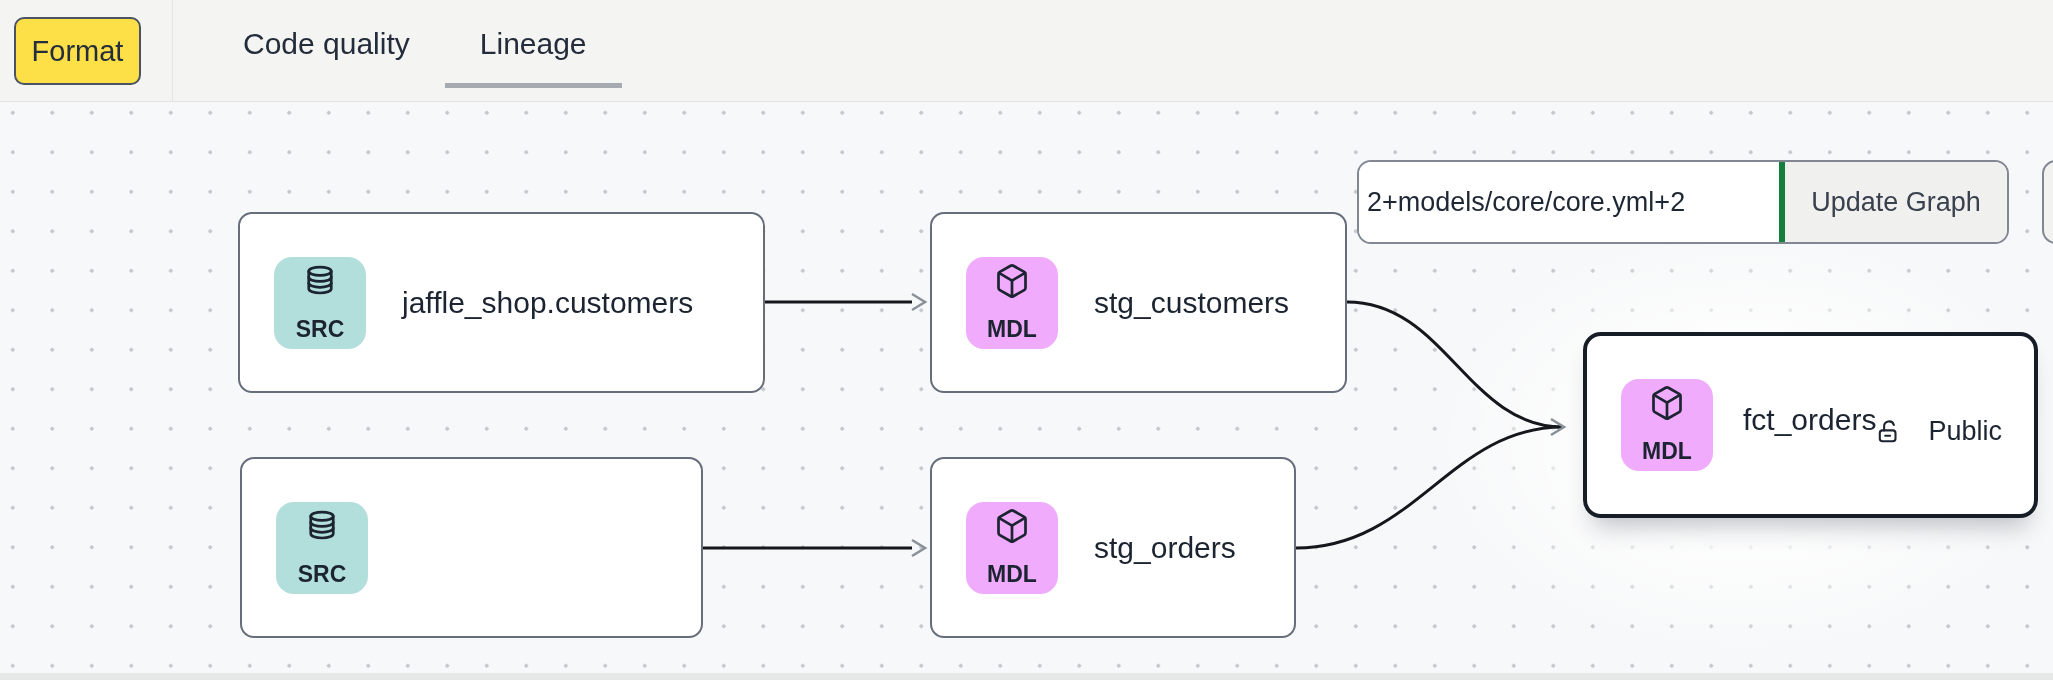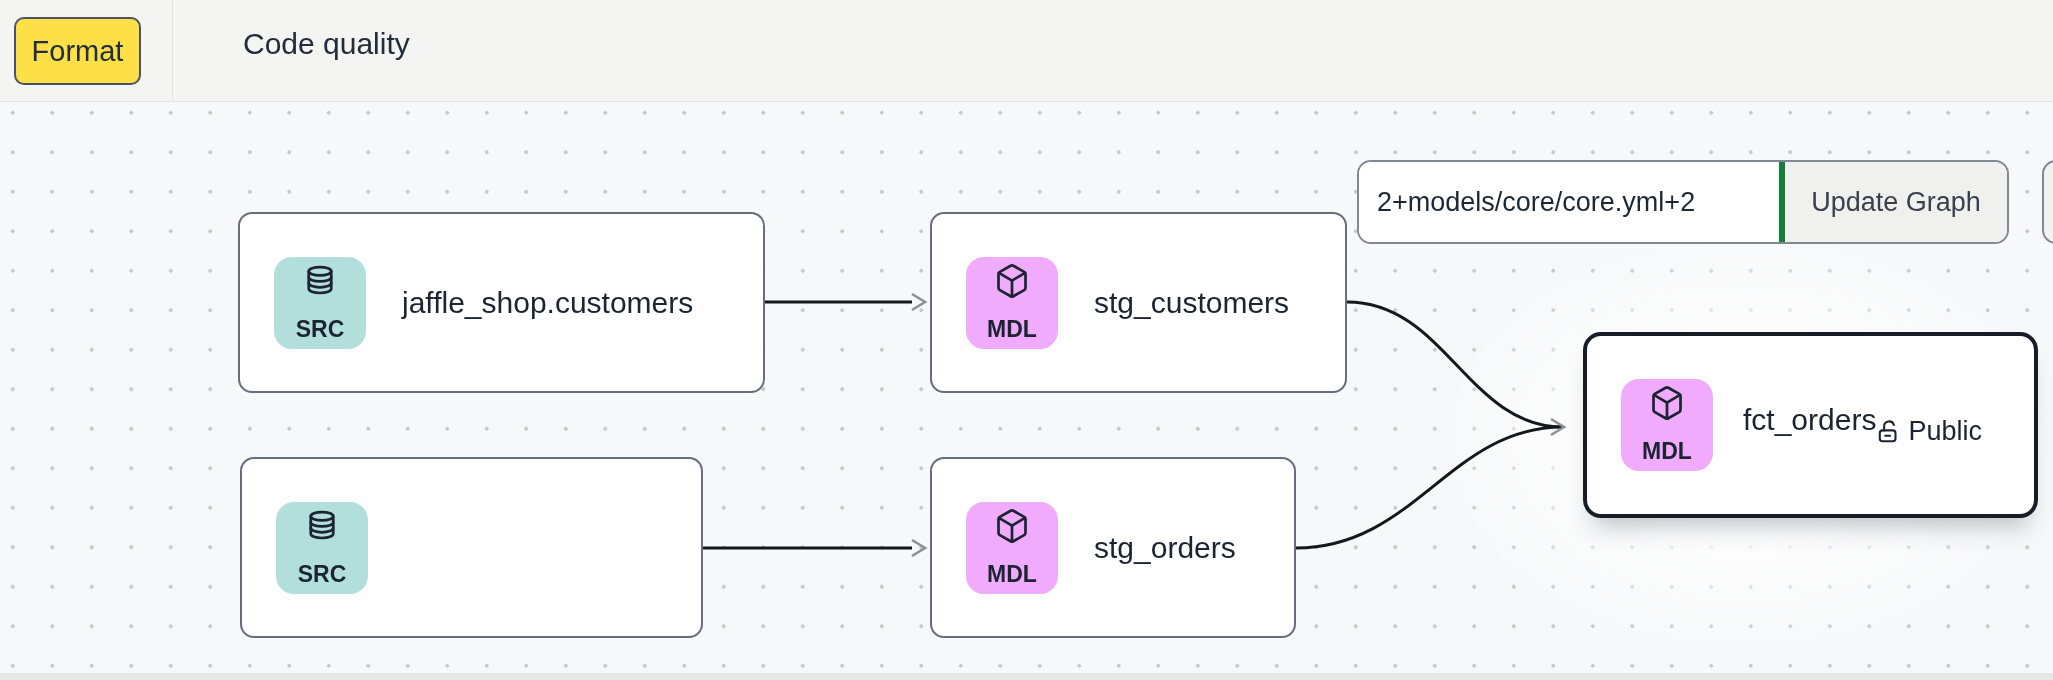--- a/index.html
+++ b/index.html
@@ -87,21 +87,21 @@
     gap:17px;
   }
   .badge.src { background:#b2dfdc; }
   .badge.mdl { background:#f0abfc; }
   .badge svg { width:36px; height:36px; stroke:#1b2430; stroke-width:1.8; fill:none;
                stroke-linecap:round; stroke-linejoin:round; }
   .badge .badge-label { font-size:23px; font-weight:600; color:#1b2430; }
   .node-label { margin-left:36px; font-size:30px; color:#1b2430; white-space:nowrap; }
   .node-text-col { margin-left:30px; display:flex; flex-direction:row; }
   .node-title { font-size:30px; color:#1b2430; white-space:nowrap; }
-  .access-row { margin-top:13px; display:flex; align-items:center; gap:6px; }
+  .access-row { margin-top:13px; display:flex; align-items:center; gap:26px; }
   .access-row svg { width:26px; height:26px; stroke:#1b2430; stroke-width:1.9; fill:none;
                     stroke-linecap:round; stroke-linejoin:round; }
   .access-label { font-size:27px; color:#1b2430; }
 
   #node-customers     { left:238px;  top:110px; width:527px; height:181px; }
   #node-stg-customers { left:930px;  top:110px; width:417px; height:181px; }
   #node-orders        { left:240px;  top:355px; width:463px; height:181px; }
   #node-stg-orders    { left:930px;  top:355px; width:366px; height:181px; }
   #node-fct-orders    { left:1583px; top:230px; width:455px; height:186px; }
 
@@ -110,21 +110,21 @@
     position:absolute; left:1357px; top:58px; width:652px; height:84px;
     border:2px solid #828893; border-radius:14px;
     display:flex; overflow:hidden;
     background:#ffffff;
   }
   .selector-input {
     width:420px; height:100%; border:none; outline:none;
     background:#ffffff;
     font-family:"Liberation Sans", sans-serif;
     font-size:27px; color:#1e2734;
-    padding-left:18px;
+    padding-left:8px;
   }
   .update-graph-btn {
     flex:1; border:none; border-left:6px solid #15803d;
     background:#f0f0ee;
     font-family:"Liberation Sans", sans-serif;
     font-size:27px; color:#39414f;
     display:flex; align-items:center; justify-content:center;
     cursor:pointer;
   }
   .partial-control {
@@ -141,20 +141,24 @@
 </head>
 <body>
 
 <div class="toolbar">
   <button class="format-btn">Format</button>
   <div class="toolbar-divider"></div>
   <div class="tabs">
     <div class="tab">
       <span>Code quality</span>
 
+    </div>
+    <div class="tab active">
+      <span>Lineage</span>
+      <div class="underline"></div>
     </div>
   </div>
 </div>
 
 <div class="canvas">
   <div class="glow"></div>
 
   <svg class="edges" viewBox="0 0 2053 578" xmlns="http://www.w3.org/2000/svg">
     <path class="line" d="M765 200 H912"></path>
     <path class="head" d="M912 192 L925 200 L912 208"></path>

